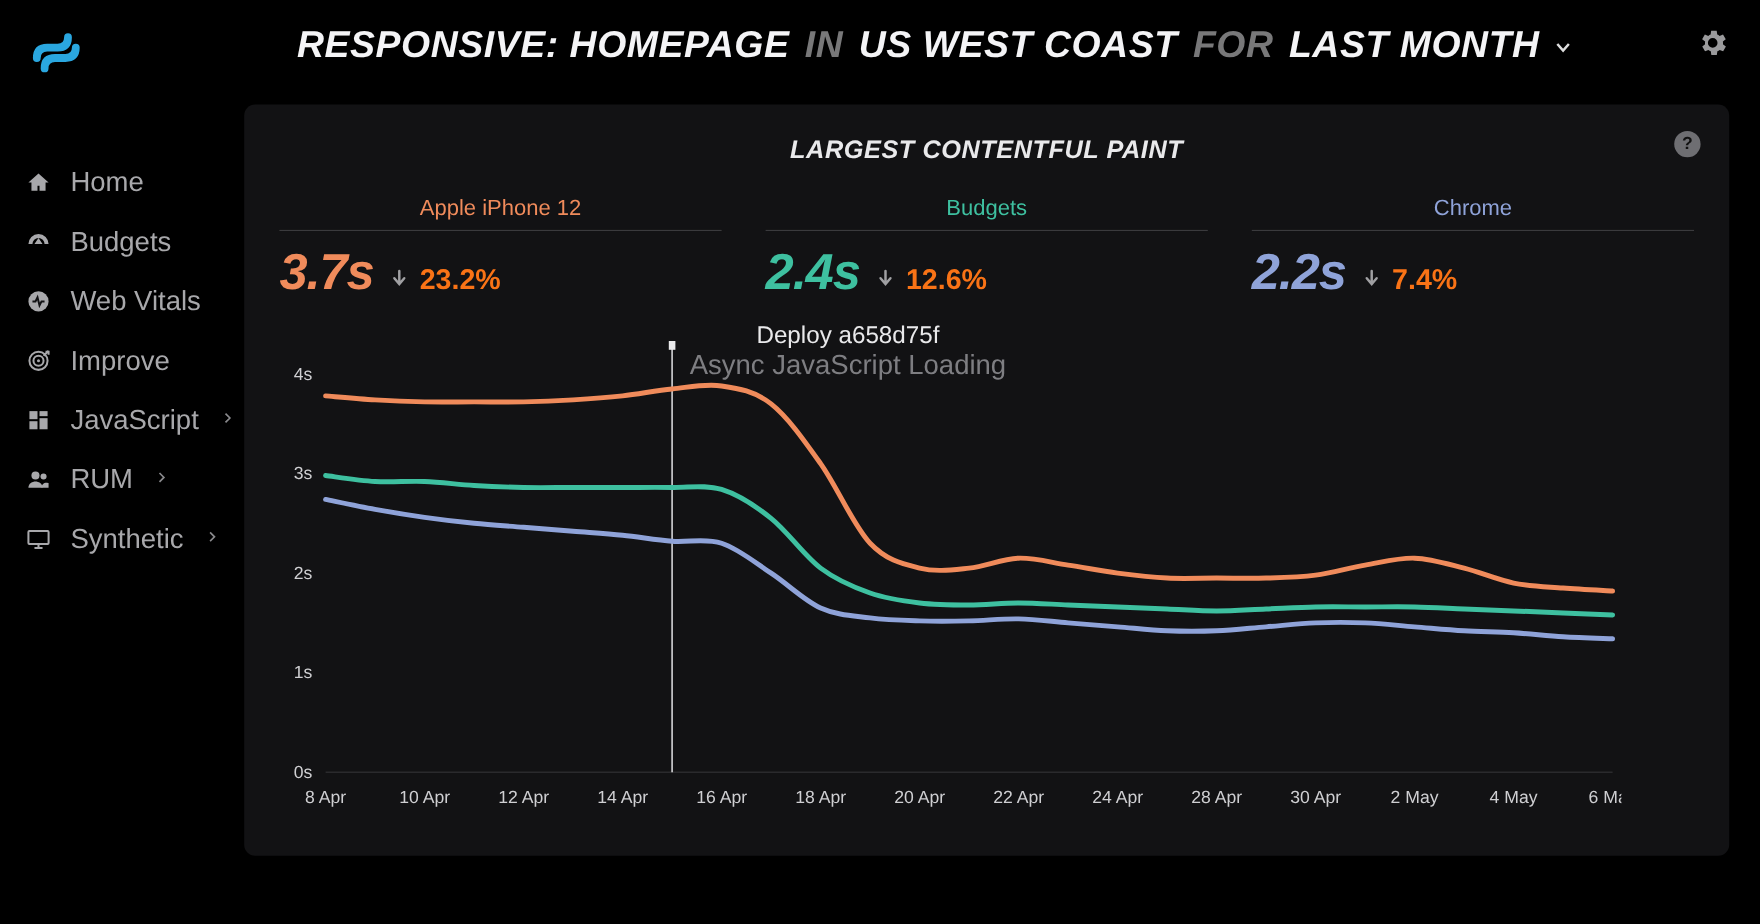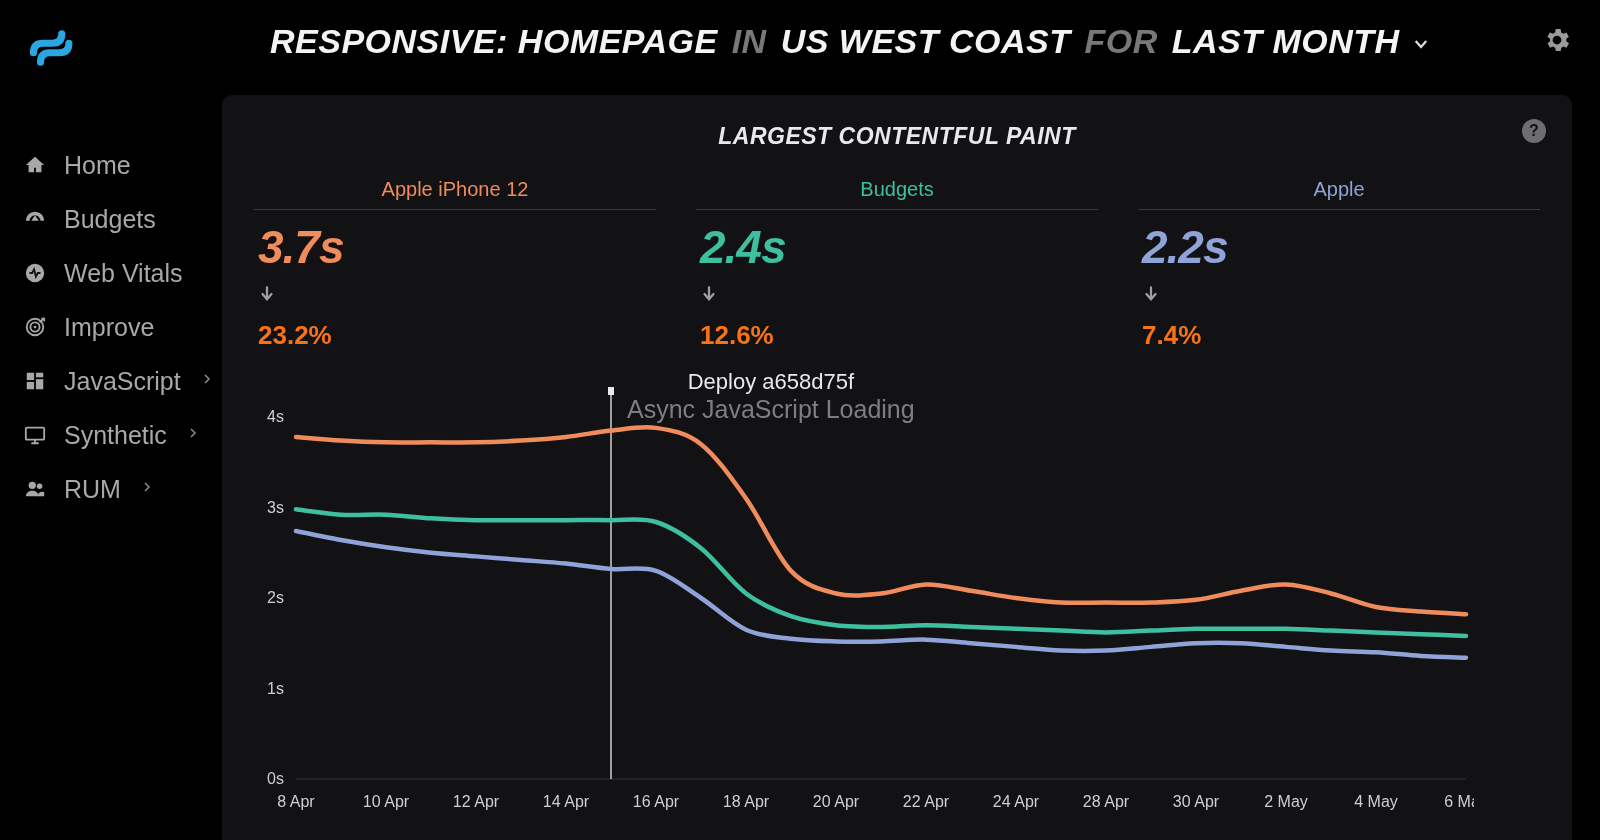--- a/index.html
+++ b/index.html
@@ -24,21 +24,21 @@
 
   
   .panel { background: #121214; border-radius: 10px; padding: 28px 32px 38px 32px; position: relative; text-align: center; }
   .panel-title { color: #e9e9eb; font-size: 23px; font-weight: 800; letter-spacing: 0.5px; text-transform: uppercase; font-style: italic; }
   .help { position: absolute; top: 24px; right: 26px; width: 24px; height: 24px; border-radius: 50%; background: #6e6e72; color: #111; font-weight: 800; font-size: 16px; display: flex; align-items: center; justify-content: center; cursor: pointer; }
 
   
   .metrics { display: flex; gap: 40px; margin-top: 28px; }
   .metric { flex: 1; }
   .metric-label { font-size: 20px; padding-bottom: 8px; border-bottom: 1px solid #3a3a3d; }
-  .metric-value-row { display: flex; align-items: baseline; gap: 10px; margin-top: 10px; flex-direction: column; }
+  .metric-value-row { display: flex; align-items: baseline; gap: 10px; margin-top: 10px; }
   .metric-value { font-size: 46px; font-weight: 800; font-style: italic; letter-spacing: -1px; }
   .metric-arrow { color: #a0a0a3; font-size: 22px; margin-left: 4px; }
   .metric-delta { color: #f97316; font-size: 26px; font-weight: 600; }
   .c-orange { color: #f08b5b; }
   .c-green  { color: #3ec0a0; }
   .c-blue   { color: #8fa3d9; }
 
   
   .chart-wrap { position: relative; margin-top: 36px; height: 430px; }
   .deploy-label { position: absolute; left: 364px; top: -18px; }
@@ -106,39 +106,39 @@
           </svg>
         </span>
         <span class="nav-label">JavaScript</span>
         <span class="nav-chevron"><svg width="12" height="14" viewBox="0 0 24 24">
             <path d="M8 4l8 8-8 8" fill="none" stroke="#8a8a8d" stroke-width="3"></path>
           </svg></span>
       </div>
       <div class="nav-item">
         <span class="nav-icon">
           <svg width="24" height="22" viewBox="0 0 24 24">
-            <rect x="2" y="4" width="20" height="13" rx="1" fill="none" stroke="#a8a8ab" stroke-width="2"></rect>
-            <path d="M8 21h8M12 17v4" stroke="#a8a8ab" stroke-width="2"></path>
-          </svg>
-        </span>
-        <span class="nav-label">Synthetic</span>
-        <span class="nav-chevron"><svg width="12" height="14" viewBox="0 0 24 24">
-            <path d="M8 4l8 8-8 8" fill="none" stroke="#8a8a8d" stroke-width="3"></path>
-          </svg></span>
-      </div>
-      <div class="nav-item">
-        <span class="nav-icon">
-          <svg width="24" height="22" viewBox="0 0 24 24">
             <circle cx="9" cy="8" r="4" fill="#a8a8ab"></circle>
             <circle cx="17" cy="9" r="3" fill="#a8a8ab"></circle>
             <path d="M2 20c0-4 4-6 7-6s7 2 7 6Z" fill="#a8a8ab"></path>
             <path d="M15 20c0-3 2-5 5-5 1 0 2 .3 2 .3V20Z" fill="#a8a8ab"></path>
           </svg>
         </span>
         <span class="nav-label">RUM</span>
+        <span class="nav-chevron"><svg width="12" height="14" viewBox="0 0 24 24">
+            <path d="M8 4l8 8-8 8" fill="none" stroke="#8a8a8d" stroke-width="3"></path>
+          </svg></span>
+      </div>
+      <div class="nav-item">
+        <span class="nav-icon">
+          <svg width="24" height="22" viewBox="0 0 24 24">
+            <rect x="2" y="4" width="20" height="13" rx="1" fill="none" stroke="#a8a8ab" stroke-width="2"></rect>
+            <path d="M8 21h8M12 17v4" stroke="#a8a8ab" stroke-width="2"></path>
+          </svg>
+        </span>
+        <span class="nav-label">Synthetic</span>
         <span class="nav-chevron"><svg width="12" height="14" viewBox="0 0 24 24">
             <path d="M8 4l8 8-8 8" fill="none" stroke="#8a8a8d" stroke-width="3"></path>
           </svg></span>
       </div>
     </div>
 </div>
 
 <div class="main">
 
   <div class="header">
@@ -178,21 +178,21 @@
           <div class="metric-label c-green">Budgets</div>
           <div class="metric-value-row">
             <span class="metric-value c-green">2.4s</span>
             <span class="metric-arrow"><svg width="18" height="20" viewBox="0 0 24 24">
                 <path d="M12 3v14M6 12l6 7 6-7" fill="none" stroke="#a0a0a3" stroke-width="3" stroke-linecap="round"></path>
               </svg></span>
             <span class="metric-delta">12.6%</span>
           </div>
         </div>
         <div class="metric">
-          <div class="metric-label c-blue">Apple</div>
+          <div class="metric-label c-blue">Chrome</div>
           <div class="metric-value-row">
             <span class="metric-value c-blue">2.2s</span>
             <span class="metric-arrow"><svg width="18" height="20" viewBox="0 0 24 24">
                 <path d="M12 3v14M6 12l6 7 6-7" fill="none" stroke="#a0a0a3" stroke-width="3" stroke-linecap="round"></path>
               </svg></span>
             <span class="metric-delta">7.4%</span>
           </div>
         </div>
       </div>
 

